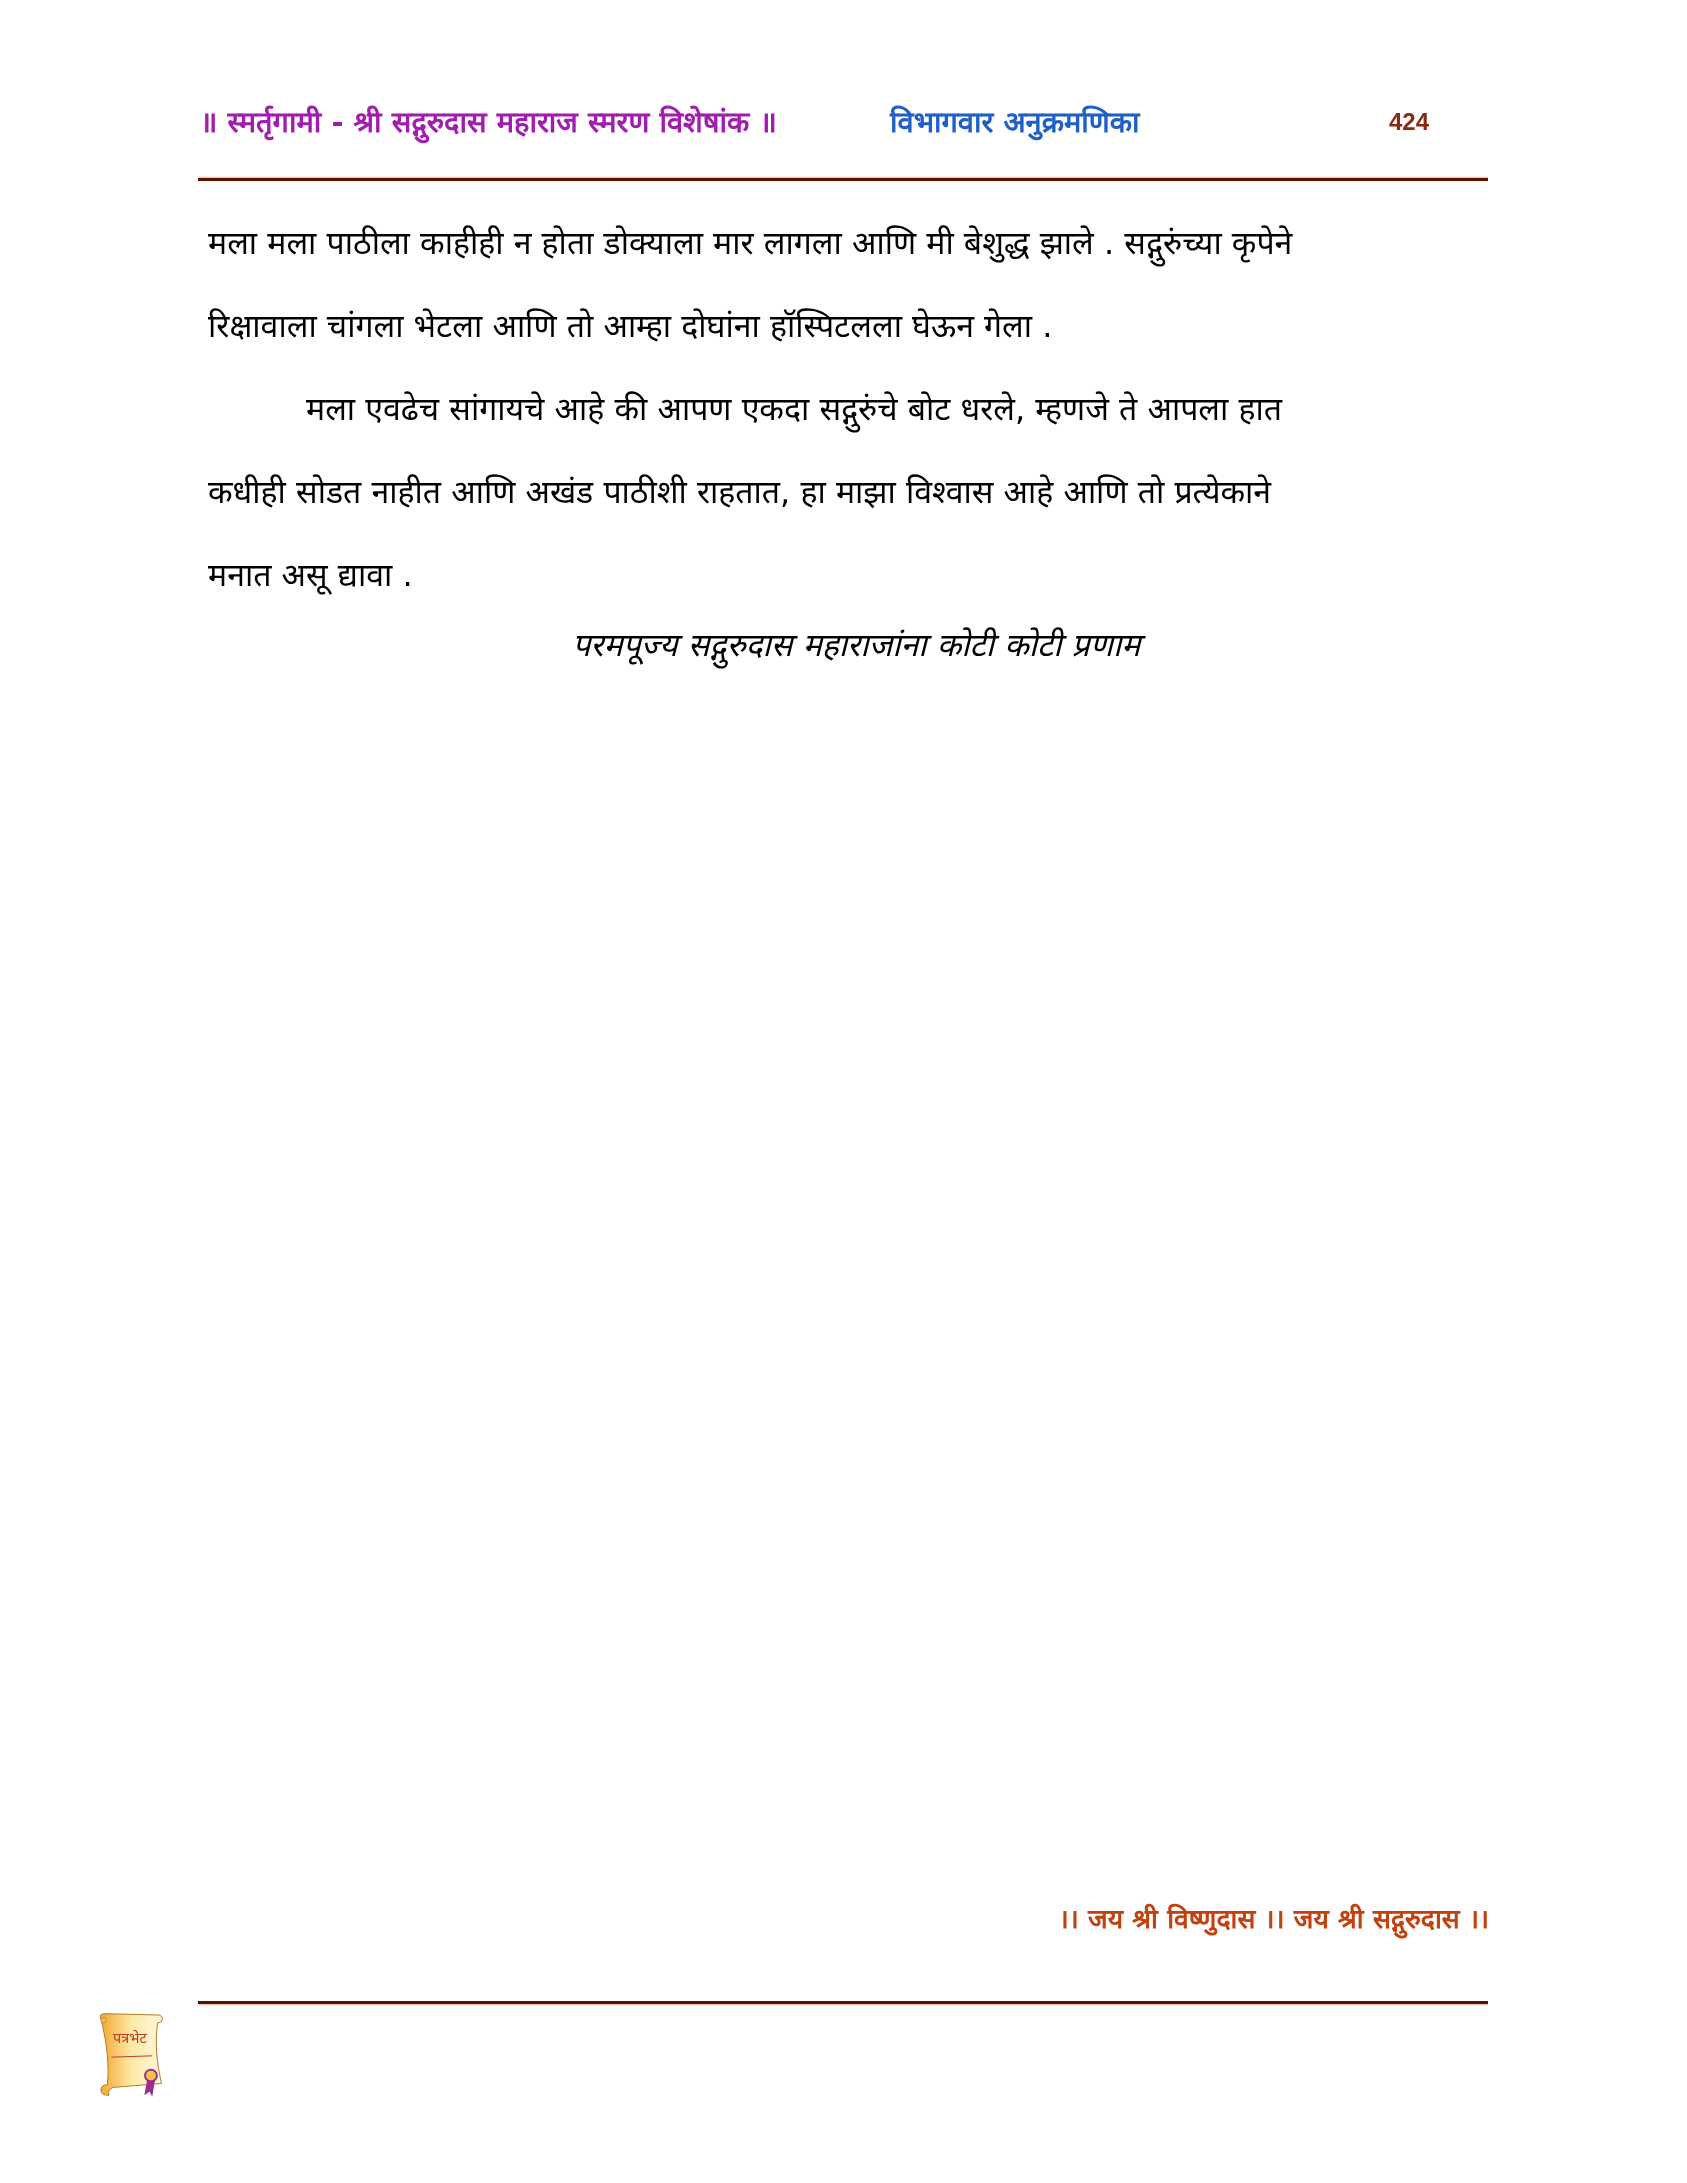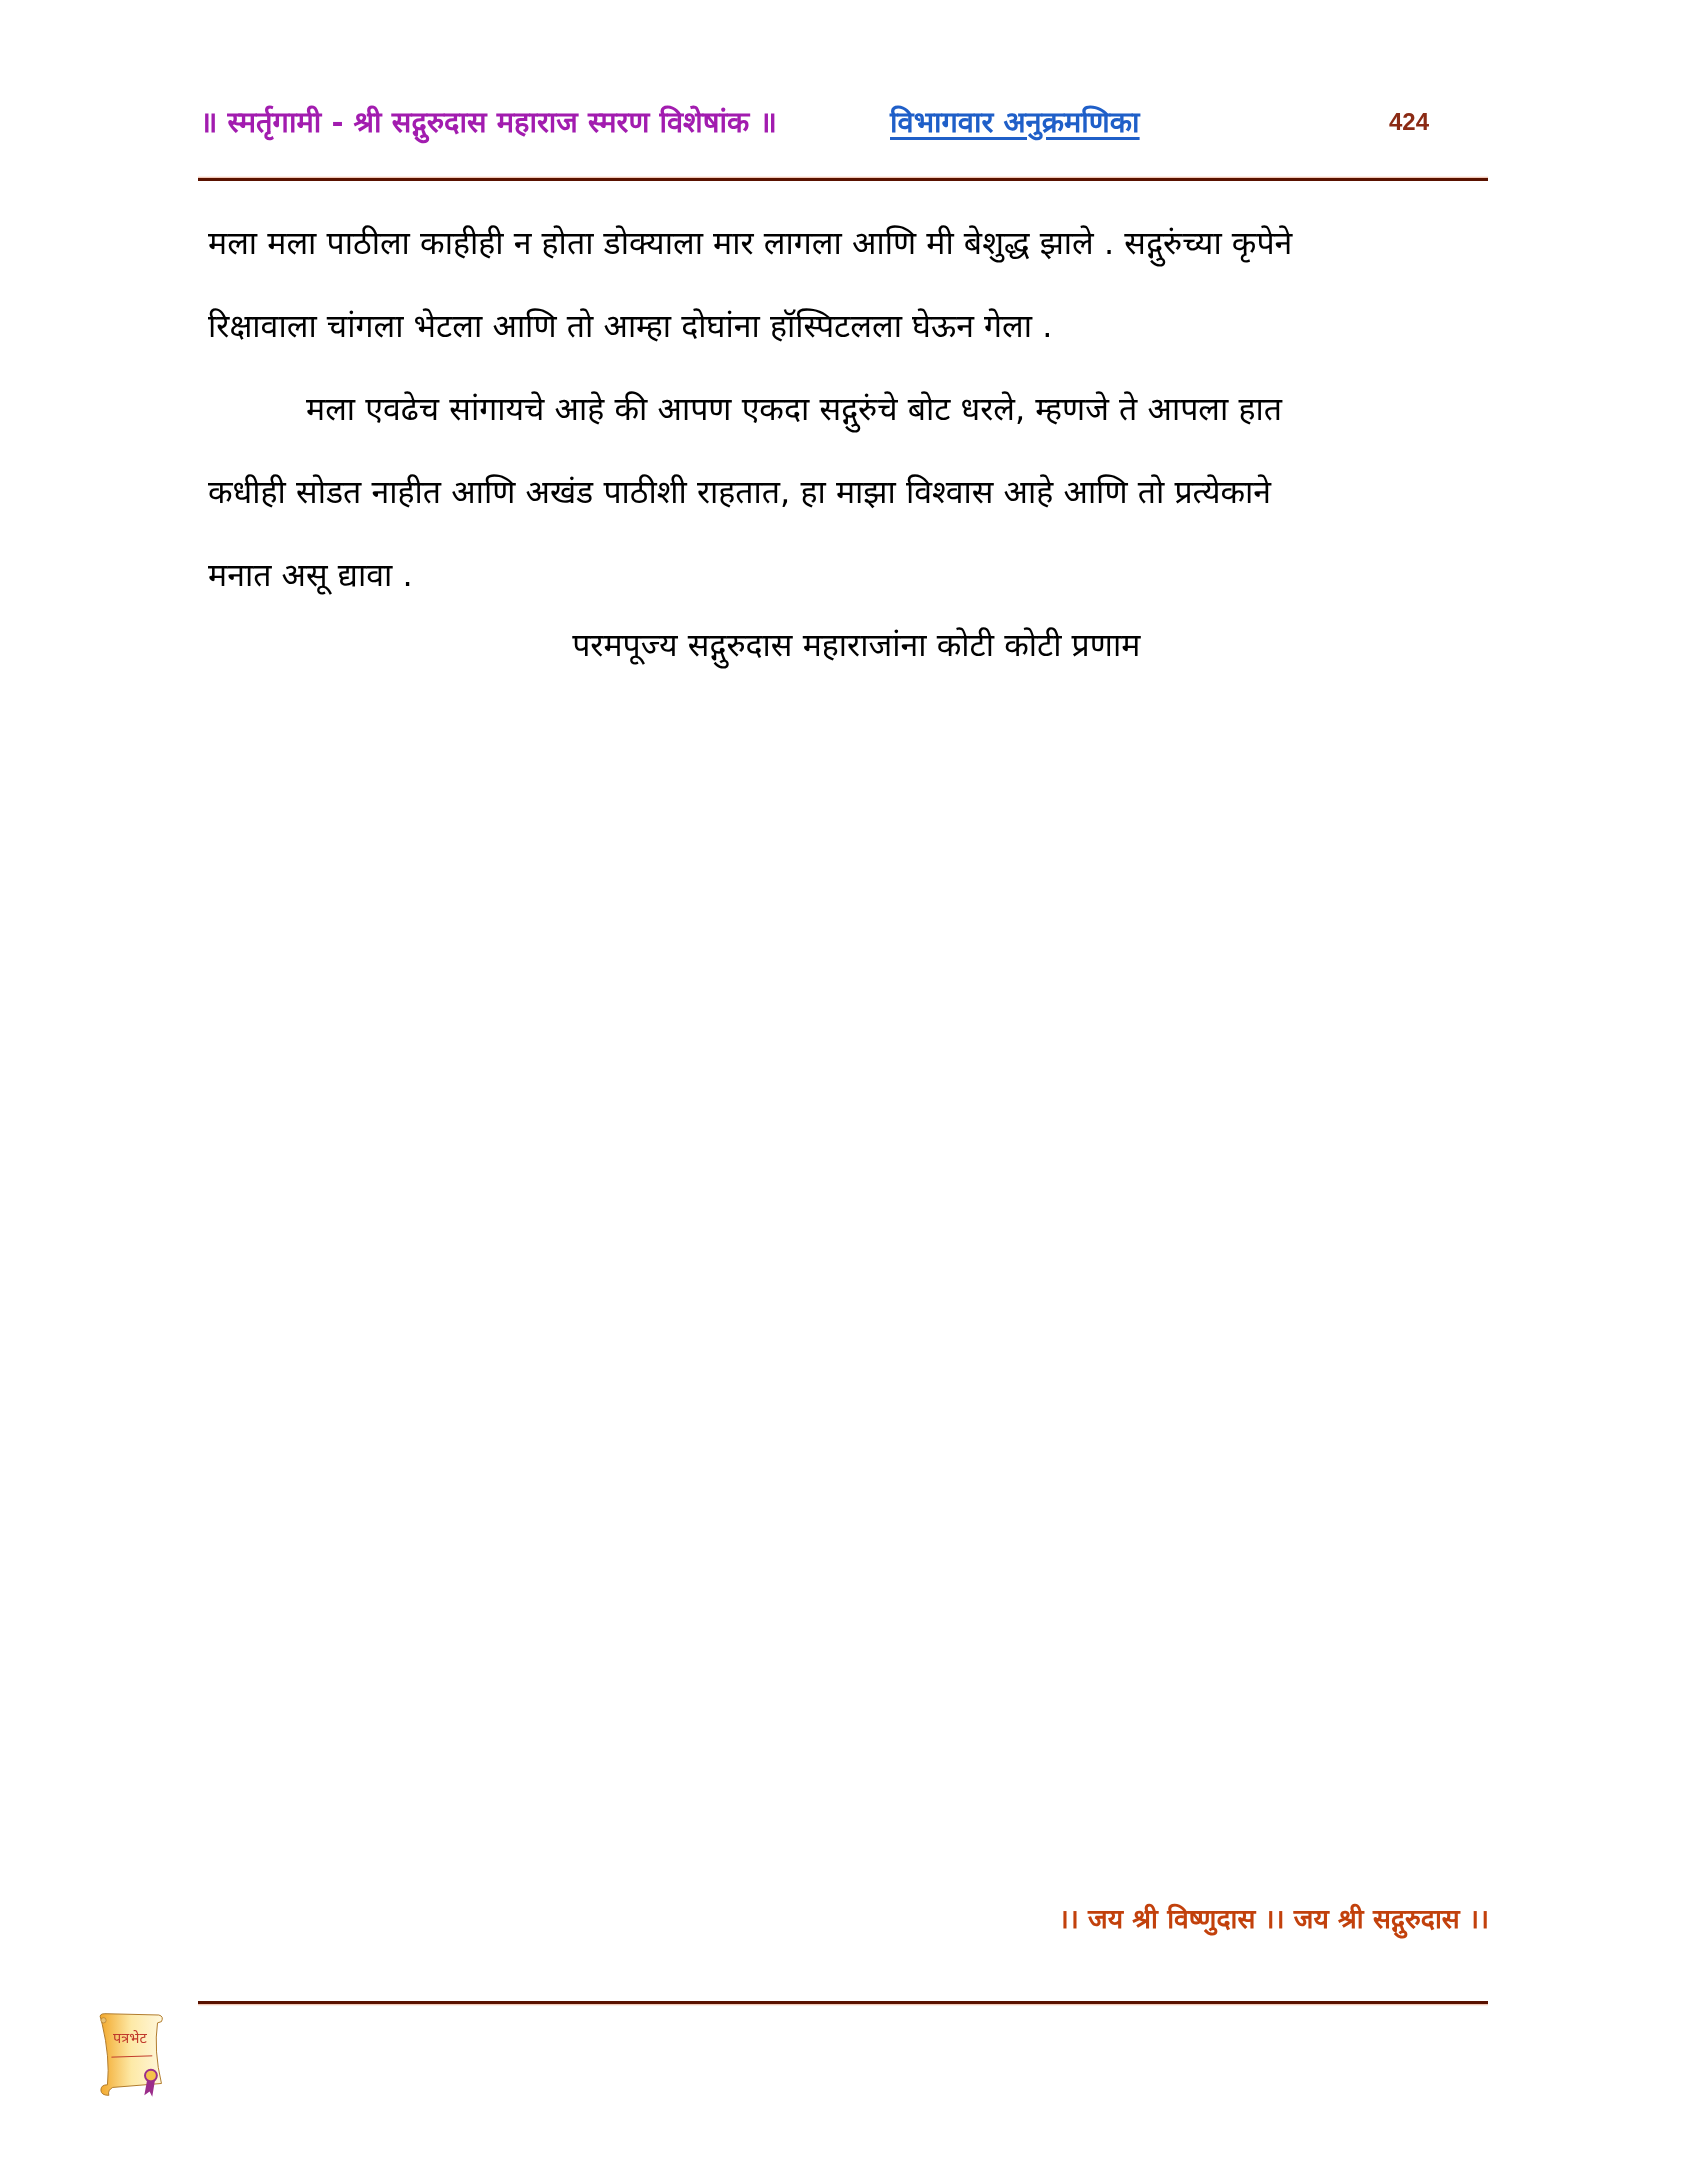--- a/index.html
+++ b/index.html
@@ -24,21 +24,20 @@
       white-space: nowrap;
       line-height: 46px;
     }
     .header-link {
       position: absolute;
       left: 890px;
       top: 99px;
       font-size: 29px;
       font-weight: bold;
       color: #1f5fc8;
-      text-decoration: underline;
       text-decoration-thickness: 2.6px;
       text-underline-offset: 5.3px;
       white-space: nowrap;
       line-height: 46px;
       cursor: pointer;
     }
     .page-number {
       position: absolute;
       left: 1389px;
       top: 99px;
@@ -86,20 +85,21 @@
       left: 198px;
       width: 1290px;
       top: 615px;
       text-align: center;
       font-size: 32px;
       line-height: 60px;
       color: #000000;
       padding-left: 26.5px;
       box-sizing: border-box;
       white-space: nowrap;
+      font-style: italic;
     }
     .footer-text {
       position: absolute;
       right: 198px;
       top: 1896px;
       font-size: 26.5px;
       font-weight: bold;
       color: #c2410c;
       white-space: nowrap;
       line-height: 46px;

